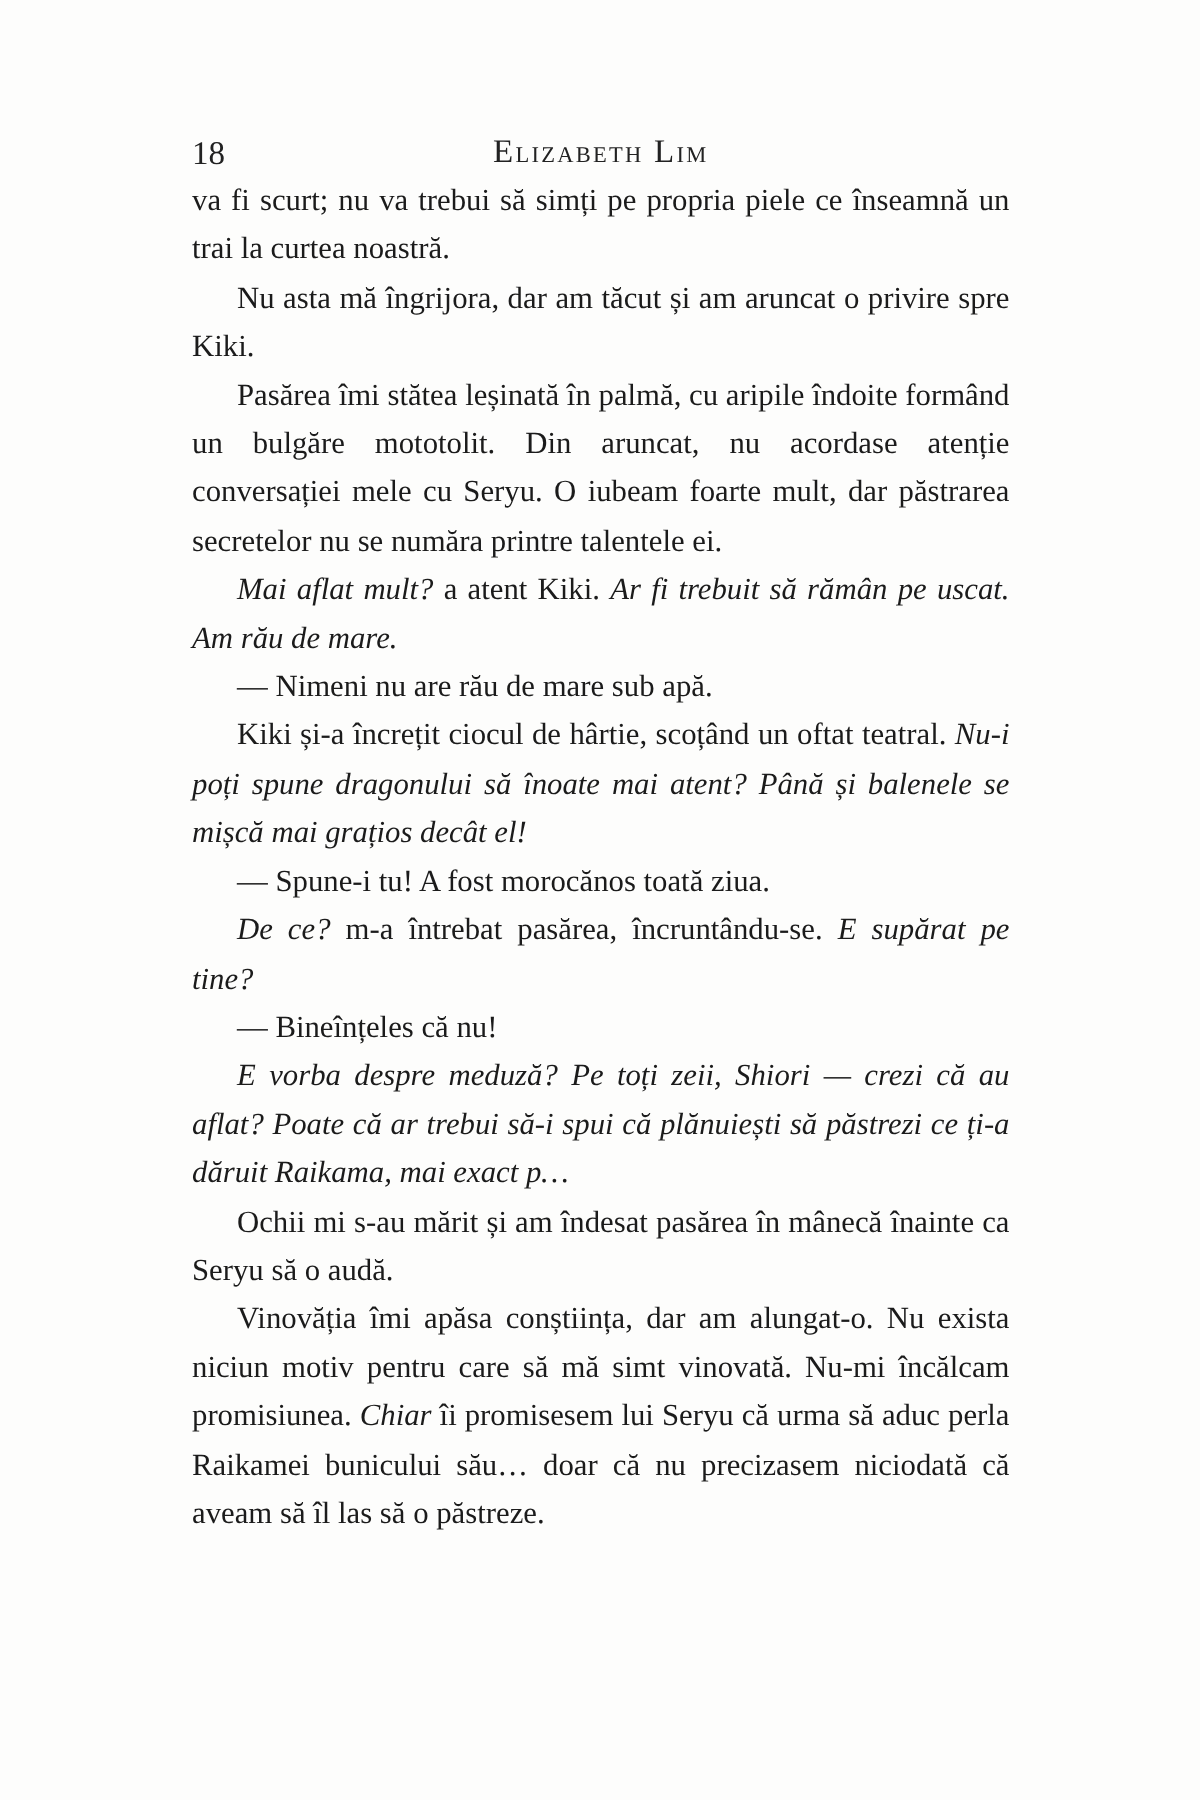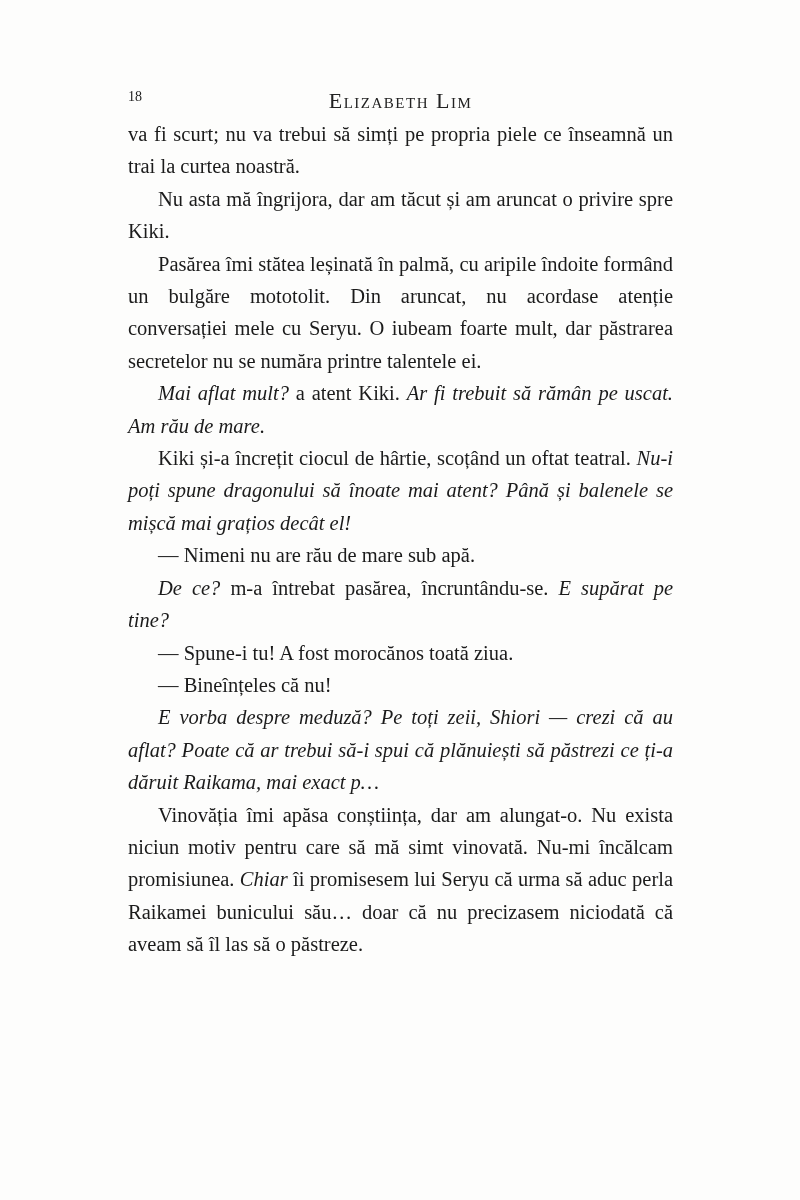--- a/index.html
+++ b/index.html
@@ -15,21 +15,21 @@
     color: #1b1b1b;
   }
   .page-header {
     position: relative;
     height: 24px;
   }
   .page-number {
     position: absolute;
     left: 0;
     top: 1px;
-    font-size: 14px;
+    font-size: 22px;
     color: #222;
   }
   .running-header {
     text-align: center;
     font-variant: small-caps;
     letter-spacing: 1.5px;
     font-size: 22px;
     color: #222;
   }
   .book-text {
@@ -49,21 +49,22 @@
 <div class="page">
   <div class="page-header">
     <span class="page-number">18</span>
     <div class="running-header">Elizabeth Lim</div>
   </div>
   <div class="book-text">
       <p class="para"><span>va fi scurt; nu va trebui să simți pe propria piele ce înseamnă un trai la curtea noastră.</span></p>
       <p class="para indent"><span>Nu asta mă îngrijora, dar am tăcut și am aruncat o privire spre Kiki.</span></p>
       <p class="para indent"><span>Pasărea îmi stătea leșinată în palmă, cu aripile îndoite formând un bulgăre mototolit. Din aruncat, nu acordase atenție conversației mele cu Seryu. O iubeam foarte mult, dar păstrarea secretelor nu se număra printre talentele ei.</span></p>
       <p class="para indent"><span class="it">Mai aflat mult? </span><span>a atent Kiki. </span><span class="it">Ar fi trebuit să rămân pe uscat. Am rău de mare.</span></p>
+      <p class="para indent"><span>— Nimeni nu are rău de mare sub apă.</span></p>
       <p class="para indent"><span>Kiki și-a încrețit ciocul de hârtie, scoțând un oftat teatral. </span><span class="it">Nu-i poți spune dragonului să înoate mai atent? Până și balenele se mișcă mai grațios decât el!</span></p>
-      <p class="para indent"><span>— Nimeni nu are rău de mare sub apă.</span></p>
+      <p class="para indent"><span>— Spune-i tu! A fost morocănos toată ziua.</span></p>
       <p class="para indent"><span class="it">De ce? </span><span>m-a întrebat pasărea, încruntându-se. </span><span class="it">E supărat pe tine?</span></p>
-      <p class="para indent"><span>— Spune-i tu! A fost morocănos toată ziua.</span></p>
       <p class="para indent"><span>— Bineînțeles că nu!</span></p>
       <p class="para indent"><span class="it">E vorba despre meduză? Pe toți zeii, Shiori — crezi că au aflat? Poate că ar trebui să-i spui că plănuiești să păstrezi ce ți-a dăruit Raikama, mai exact p…</span></p>
+      <p class="para indent"><span>Ochii mi s-au mărit și am îndesat pasărea în mânecă înainte ca Seryu să o audă.</span></p>
       <p class="para indent"><span>Vinovăția îmi apăsa conștiința, dar am alungat-o. Nu exista niciun motiv pentru care să mă simt vinovată. Nu-mi încălcam promisiunea. </span><span class="it">Chiar</span><span> îi promisesem lui Seryu că urma să aduc perla Raikamei bunicului său… doar că nu precizasem niciodată că aveam să îl las să o păstreze.</span></p>
     </div>
 </div>
 
 </body></html>

